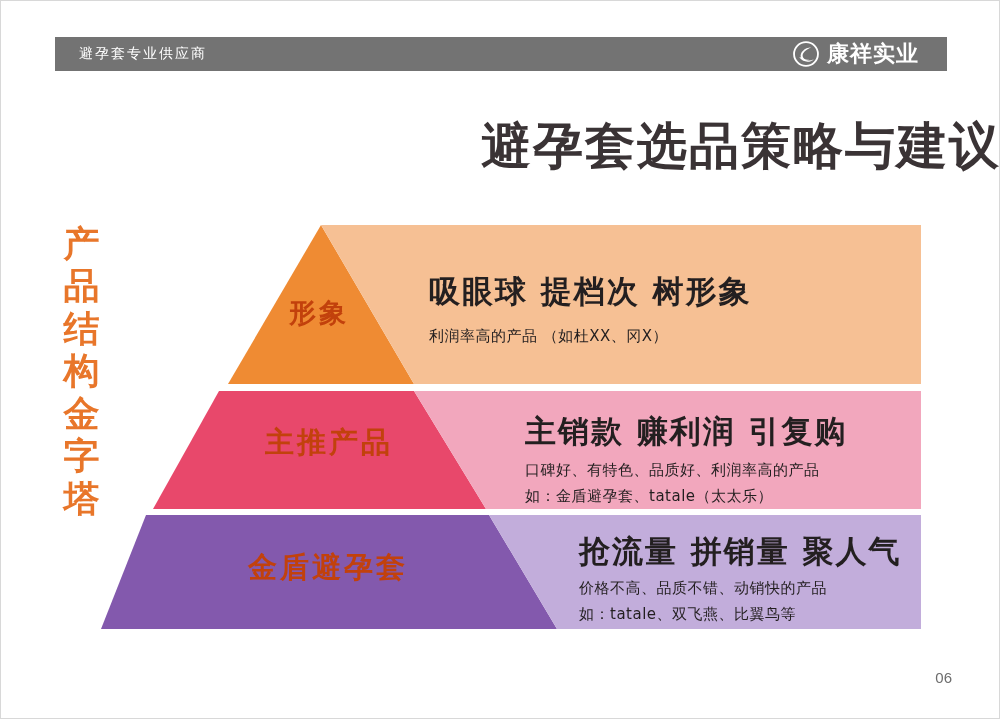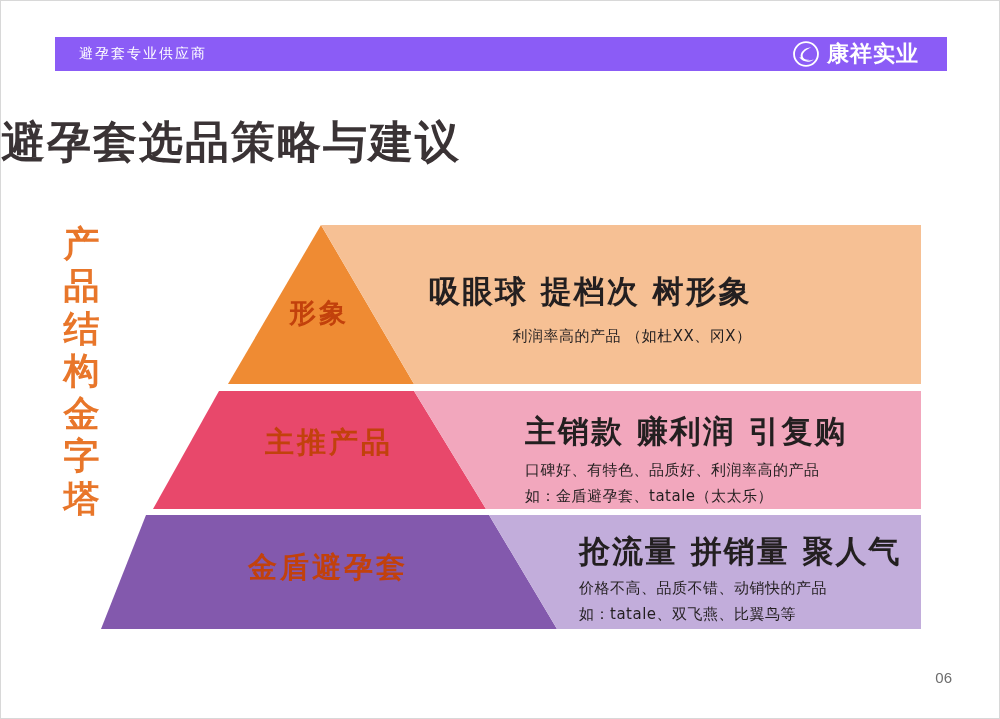--- a/index.html
+++ b/index.html
@@ -24,21 +24,21 @@
     overflow: hidden;
   }
 
   
   #header-bar {
     position: absolute;
     left: 54px;
     top: 36px;
     width: 892px;
     height: 34px;
-    background: #8b5cf6;
+    background: #737373;
     display: flex;
     align-items: center;
     justify-content: space-between;
   }
   #header-tagline {
     color: #ffffff;
     font-size: 14px;
     letter-spacing: 2px;
     margin-left: 24px;
     font-family: "DejaVu Sans", "Liberation Sans", sans-serif;
@@ -63,22 +63,22 @@
     white-space: nowrap;
     font-family: "DejaVu Sans", "Liberation Sans", sans-serif;
   }
 
   
   #slide-title {
     position: absolute;
     left: 0;
     top: 112px;
     width: 1000px;
-    text-align: left;
-    font-size: 44px;
+    text-align: right;
+    font-size: 50px;
     font-weight: bold;
     color: #3a3335;
     letter-spacing: 2px;
     font-family: "DejaVu Sans", "Liberation Sans", sans-serif;
   }
 
   
   #vertical-caption {
     position: absolute;
     left: 58px;
@@ -128,21 +128,20 @@
     left: 222px;
     top: 550px;
     width: 210px;
     font-size: 29px;
   }
 
   .tier-body {
     position: absolute;
     color: #231f20;
     font-family: "DejaVu Sans", "Liberation Sans", sans-serif;
-    text-align: right;
   }
   .tier-headline {
     font-size: 31px;
     font-weight: bold;
     letter-spacing: 2px;
     color: #231f20;
     white-space: nowrap;
   }
   .tier-sub {
     font-size: 15px;

